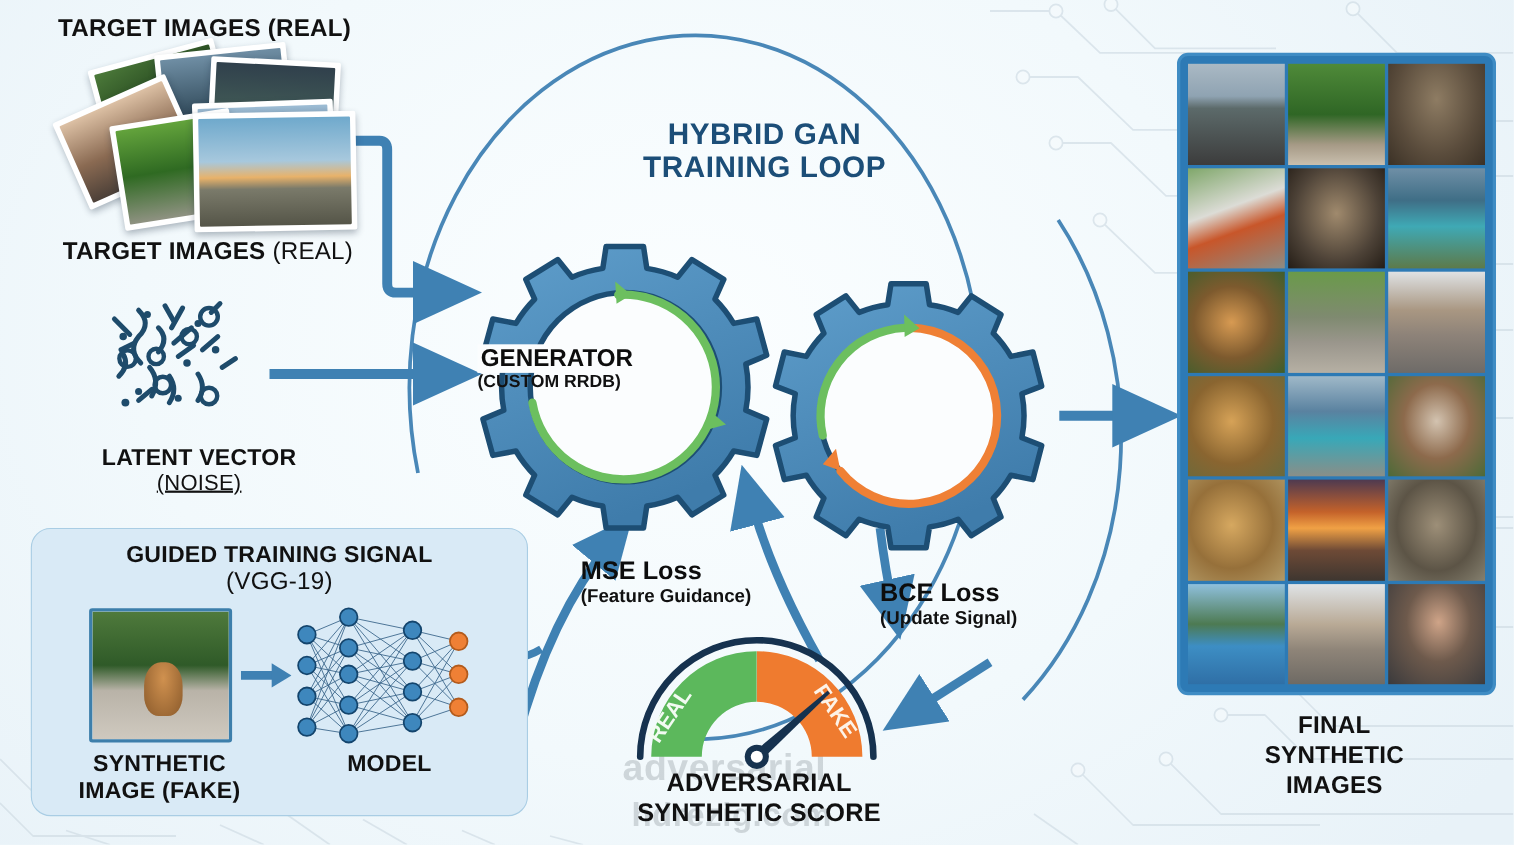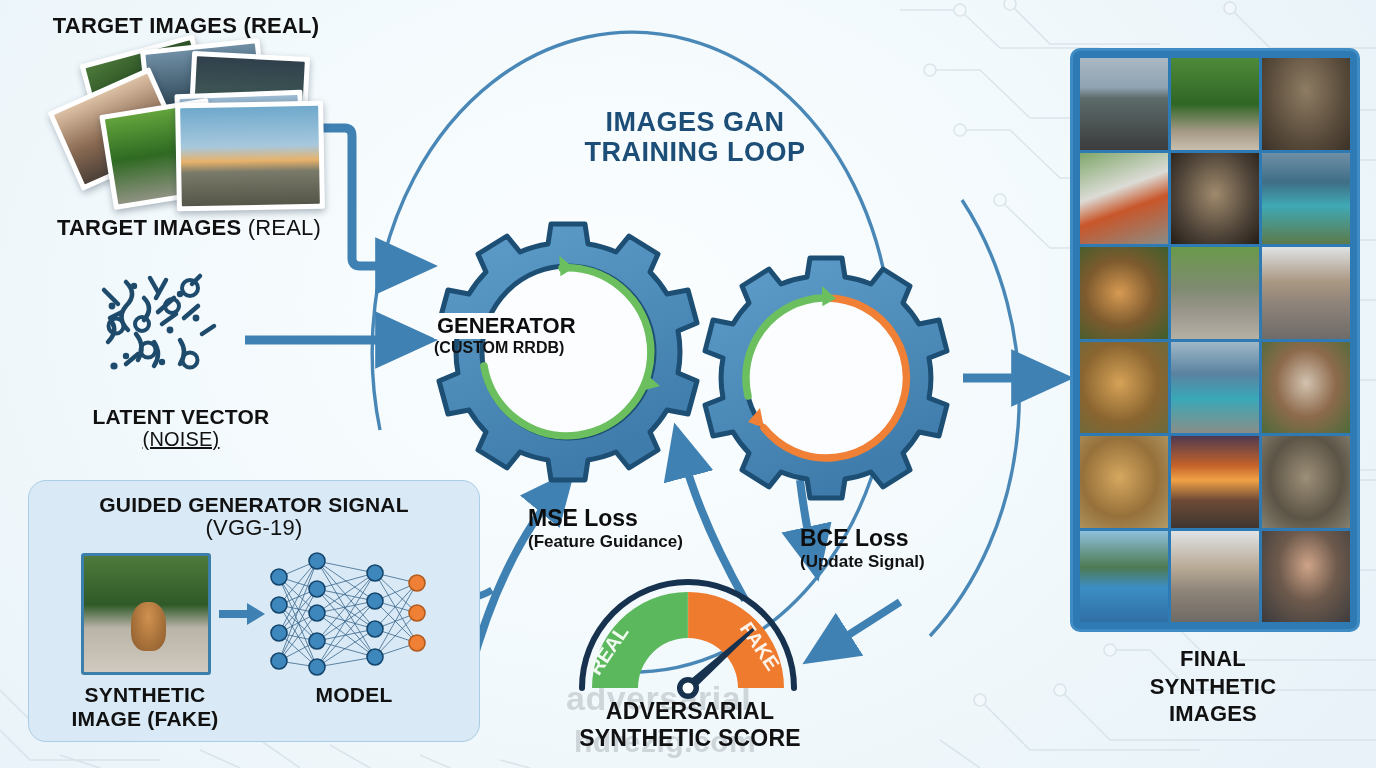--- a/index.html
+++ b/index.html
@@ -260,21 +260,21 @@
       </g>
     </svg>
   </div>
 
   <div class="node cap" id="latent-cap">
     <div>LATENT VECTOR</div>
     <div class="sub" style="font-size:20px;text-decoration:underline;">(NOISE)</div>
   </div>
 
   <div class="node cap" id="loop-title">
-    <div>IMAGES GAN</div>
+    <div>HYBRID GAN</div>
     <div>TRAINING LOOP</div>
   </div>
 
   <div class="node" id="gen-gear">
     <svg viewBox="0 0 268 268" width="268" height="268">
       <defs>
         <linearGradient id="gg" x1="0" y1="0" x2="0.4" y2="1">
           <stop offset="0%" stop-color="#5f9ecb"></stop>
             <stop offset="100%" stop-color="#3f7cab"></stop>
         </linearGradient>
@@ -354,21 +354,21 @@
       </g>
     </svg>
   </div>
   <div class="node cap" id="gauge-cap">
     <div>ADVERSARIAL</div>
     <div>SYNTHETIC SCORE</div>
   </div>
 
   <div class="node" id="vgg-panel">
     <div class="cap" id="vgg-title">
-      <div>GUIDED GENERATOR SIGNAL</div>
+      <div>GUIDED TRAINING SIGNAL</div>
       <div class="sub" style="font-size:22px;">(VGG-19)</div>
     </div>
 
     <div id="vgg-thumb">
       <div class="sky"></div>
         <div class="cat"></div>
     </div>
 
     <svg style="position:absolute; left:190px; top:118px;" width="46" height="30">
       <path d="M0 15 L30 15" stroke="#3f81b3" stroke-width="8"></path>

